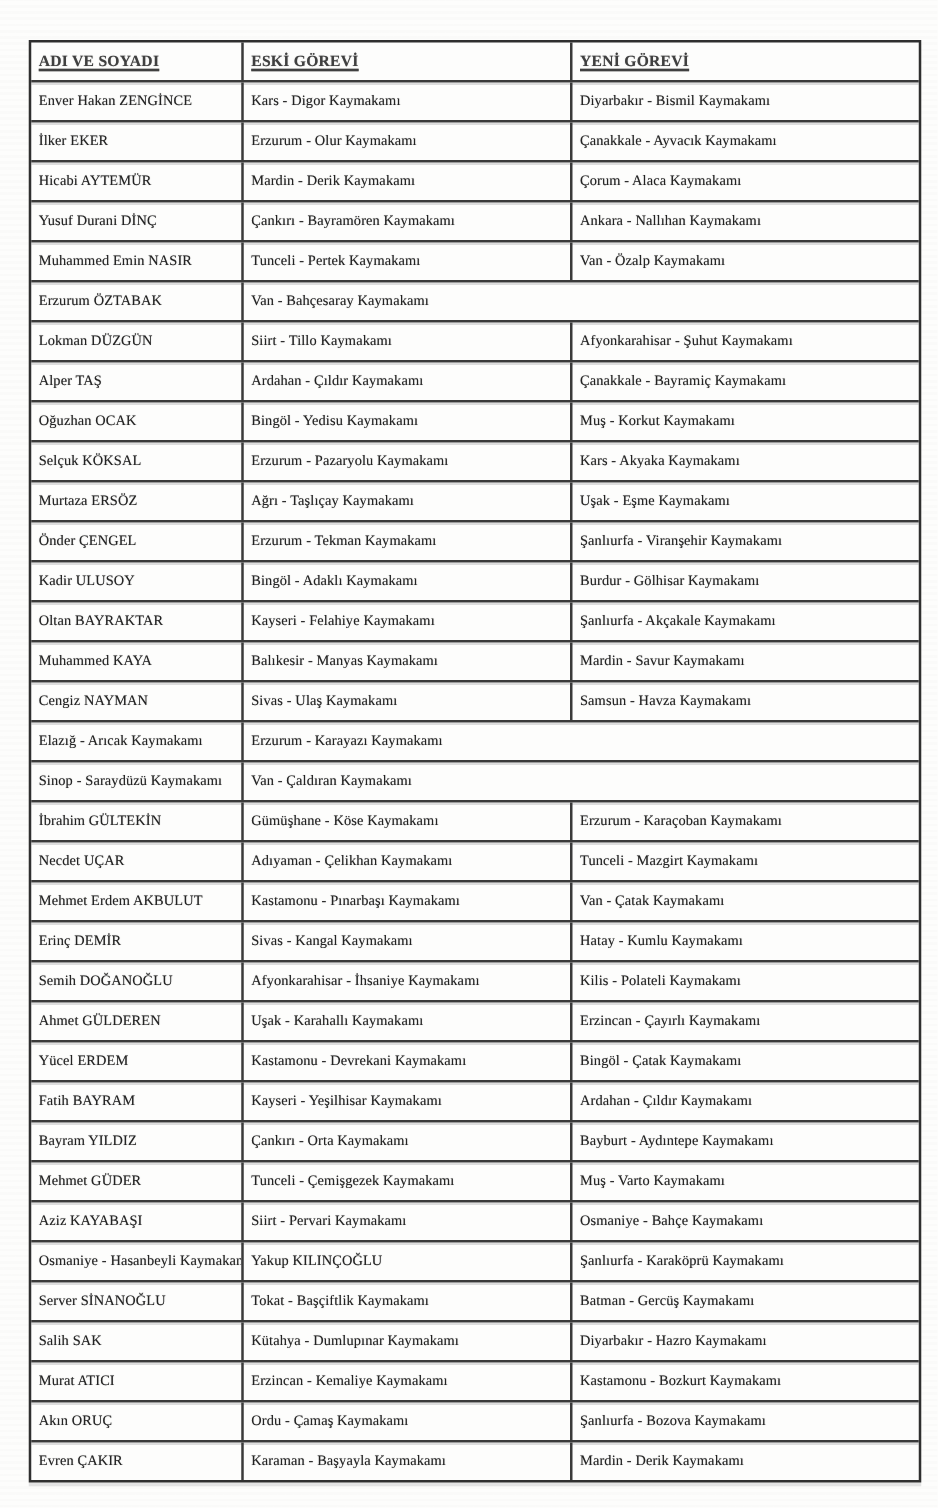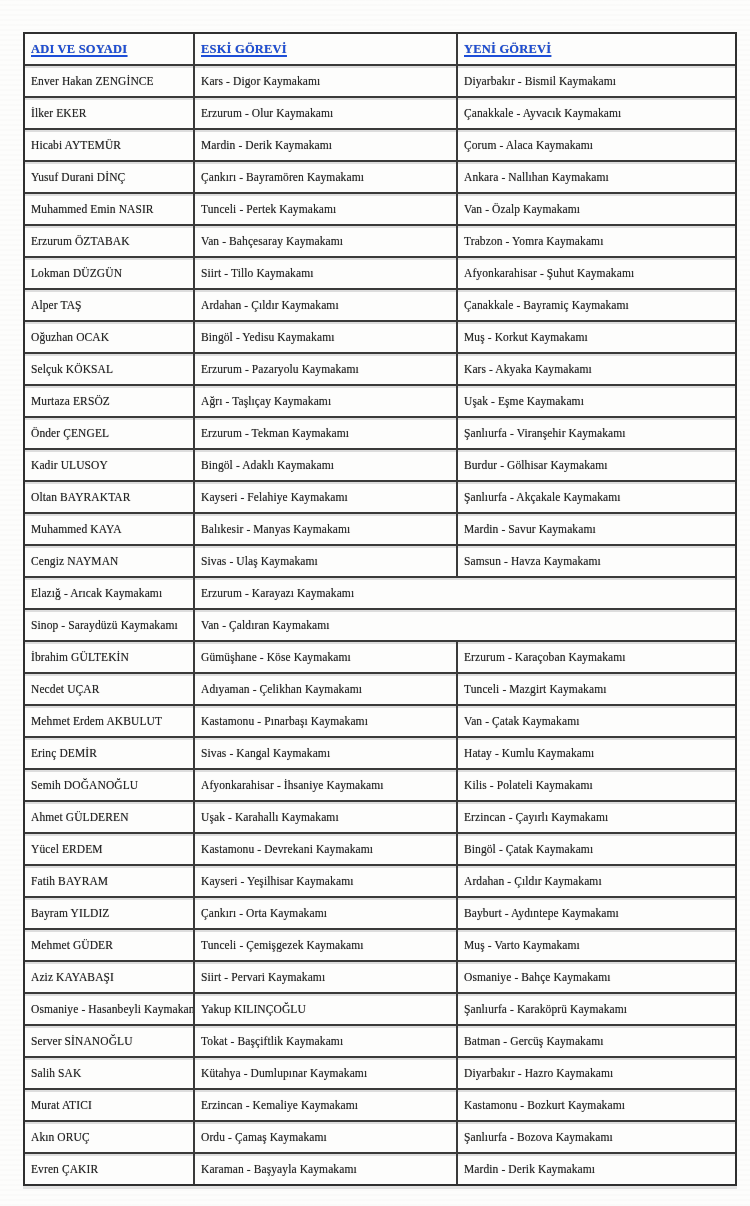--- a/index.html
+++ b/index.html
@@ -58,21 +58,21 @@
   }
   .t-cell:first-child {
     border-left: none;
   }
   .t-head .t-cell {
     font-weight: bold;
     font-size: 12.5px;
     text-decoration: underline;
     text-decoration-thickness: 1.5px;
     text-underline-offset: 2px;
-    color: #1d4ed8;
+    color: #404040;
     letter-spacing: 0.2px;
   }
 </style>
 </head>
 <body>
 
 <div class="scan-page">
   <div class="doc-table">
     <div class="t-row t-head">
       <div class="t-cell">ADI VE SOYADI</div>
@@ -101,21 +101,20 @@
     <div class="t-cell">Ankara - Nallıhan Kaymakamı</div>
   </div>
         <div class="t-row">
     <div class="t-cell">Muhammed Emin NASIR</div>
     <div class="t-cell">Tunceli - Pertek Kaymakamı</div>
     <div class="t-cell">Van - Özalp Kaymakamı</div>
   </div>
         <div class="t-row">
     <div class="t-cell">Erzurum ÖZTABAK</div>
     <div class="t-cell">Van - Bahçesaray Kaymakamı</div>
-    <div class="t-cell">Trabzon - Yomra Kaymakamı</div>
   </div>
         <div class="t-row">
     <div class="t-cell">Lokman DÜZGÜN</div>
     <div class="t-cell">Siirt - Tillo Kaymakamı</div>
     <div class="t-cell">Afyonkarahisar - Şuhut Kaymakamı</div>
   </div>
         <div class="t-row">
     <div class="t-cell">Alper TAŞ</div>
     <div class="t-cell">Ardahan - Çıldır Kaymakamı</div>
     <div class="t-cell">Çanakkale - Bayramiç Kaymakamı</div>

